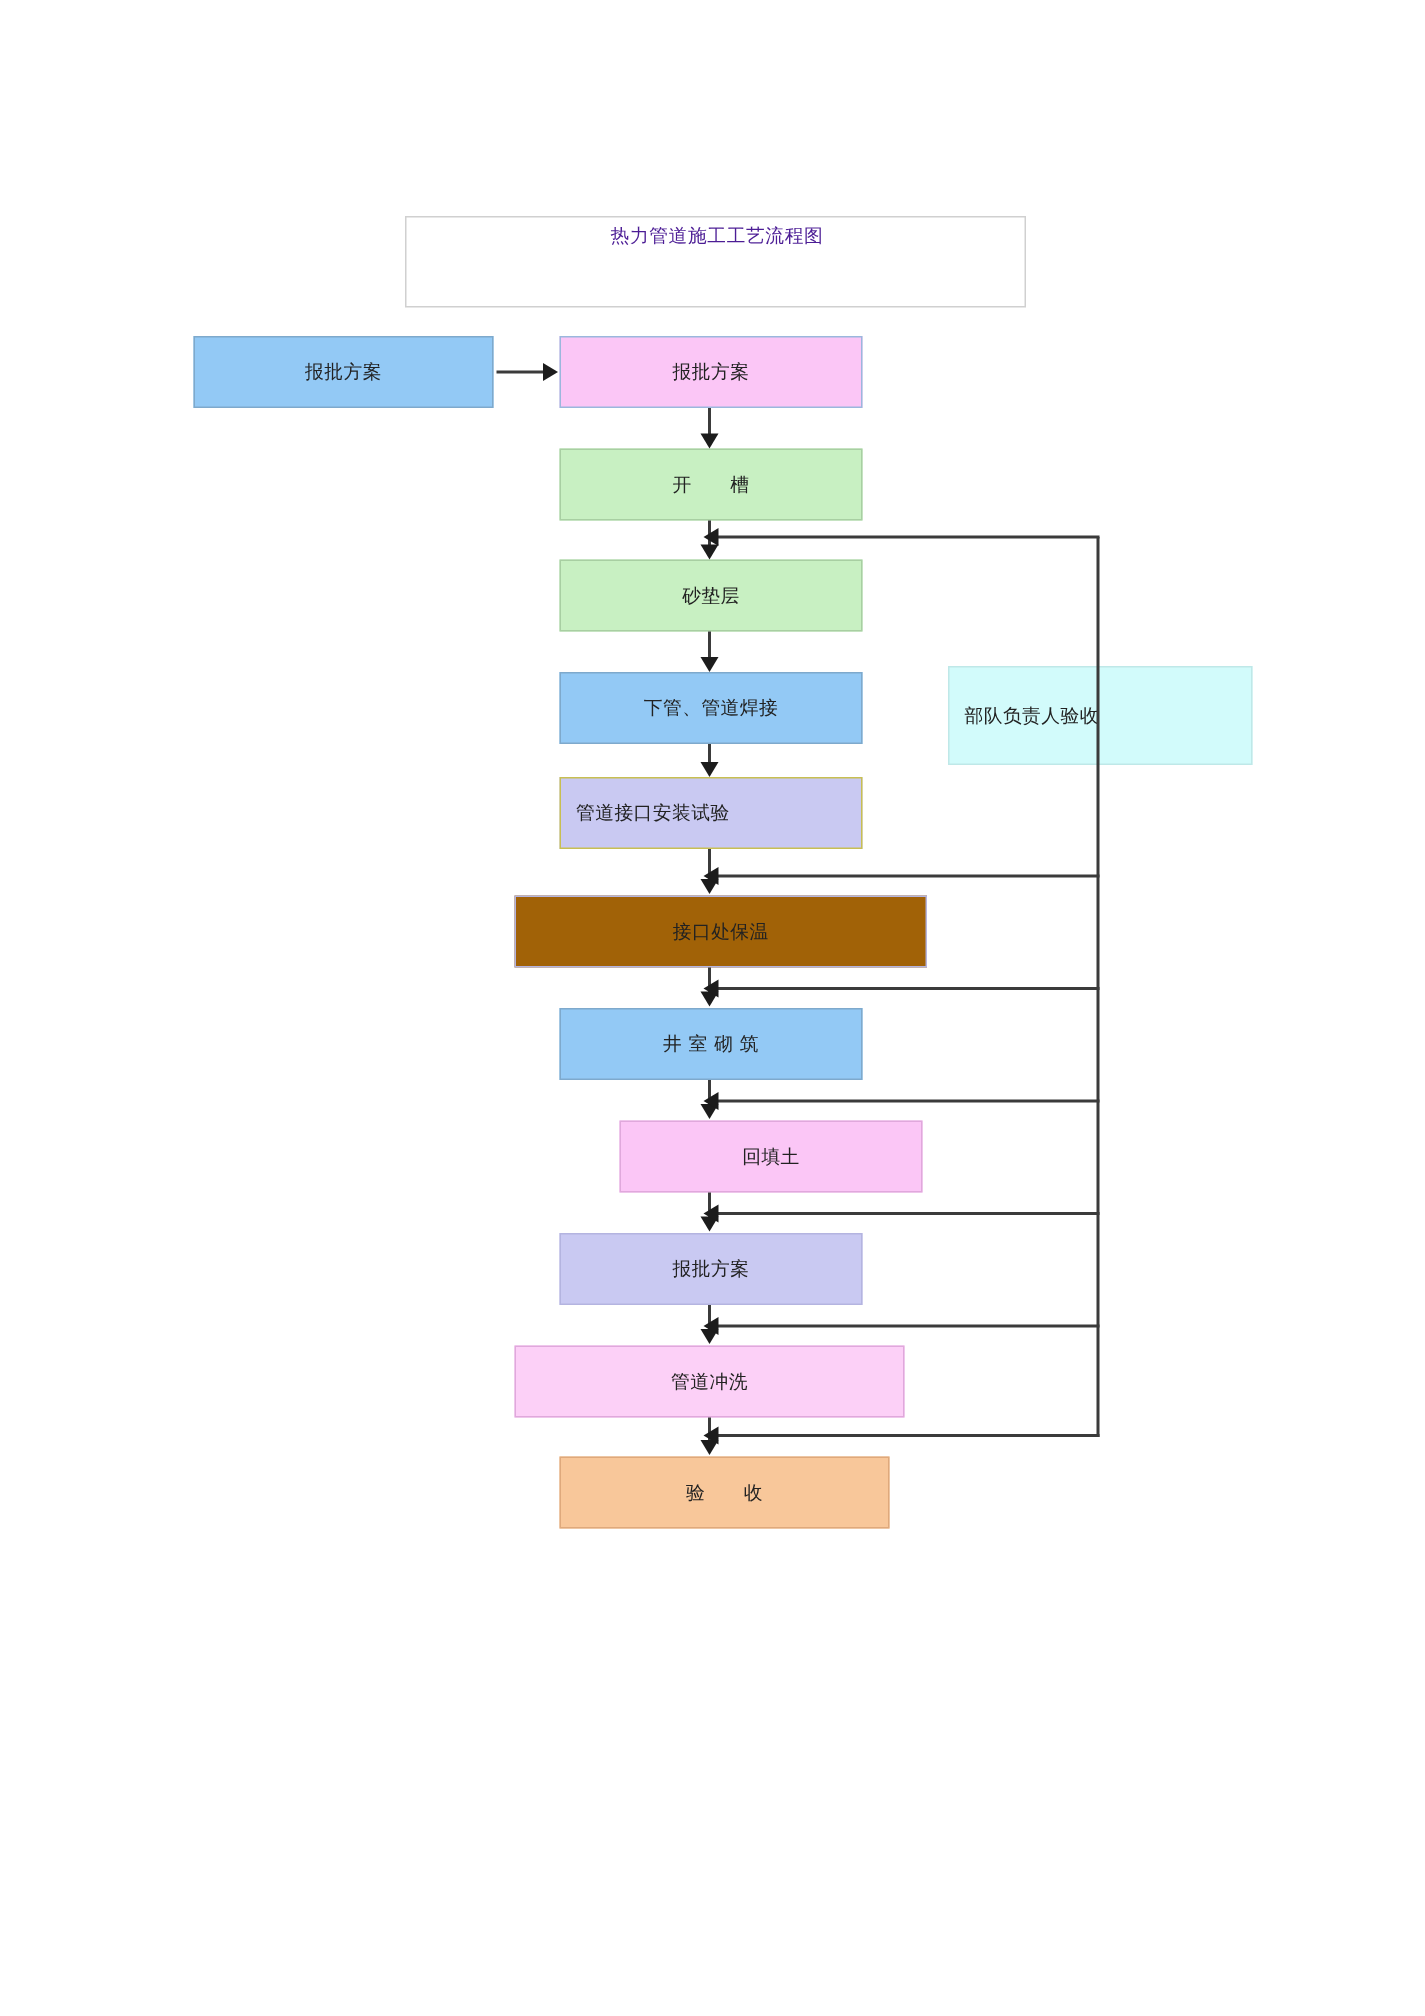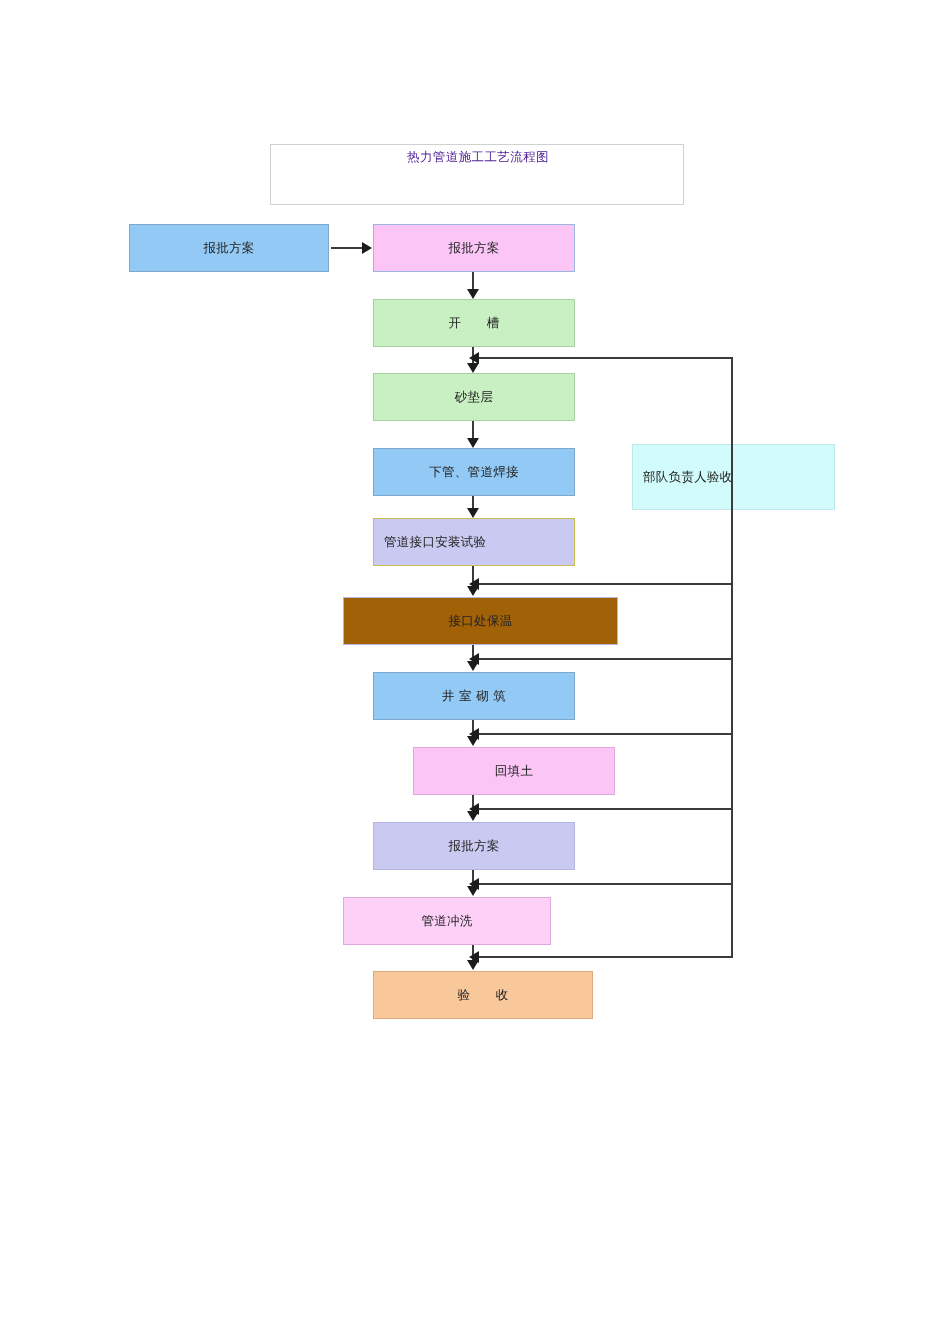--- a/index.html
+++ b/index.html
@@ -119,21 +119,21 @@
       </div>
       <div class="node center" style="left: 373px; top: 672px; width: 202px; height: 48px; background: rgb(147, 201, 245); border: 1px solid rgb(126, 169, 204);">
         <span class="node-label">井 室 砌 筑</span>
       </div>
       <div class="node center" style="left: 373px; top: 747px; width: 202px; height: 48px; background: rgb(251, 198, 246); border: 1px solid rgb(224, 168, 220); margin-left: 40px;">
         <span class="node-label">回填土</span>
       </div>
       <div class="node center" style="left: 373px; top: 822px; width: 202px; height: 48px; background: rgb(201, 201, 242); border: 1px solid rgb(180, 180, 224);">
         <span class="node-label">报批方案</span>
       </div>
-      <div class="node center" style="left: 343px; top: 897px; width: 208px; height: 48px; background: rgb(252, 208, 247); border: 1px solid rgb(224, 168, 220);">
+      <div class="node center" style="left: 343px; top: 897px; width: 260px; height: 48px; background: rgb(252, 208, 247); border: 1px solid rgb(224, 168, 220);">
         <span class="node-label">管道冲洗</span>
       </div>
       <div class="node center" style="left: 373px; top: 971px; width: 220px; height: 48px; background: rgb(248, 199, 154); border: 1px solid rgb(223, 169, 124);">
         <span class="node-label">验　　收</span>
       </div>
       <div class="node left" style="left: 632px; top: 444px; width: 203px; height: 66px; background: rgb(210, 251, 251); border: 1px solid rgb(191, 232, 232);">
         <span class="node-label">部队负责人验收</span>
       </div>
     </div>
 

